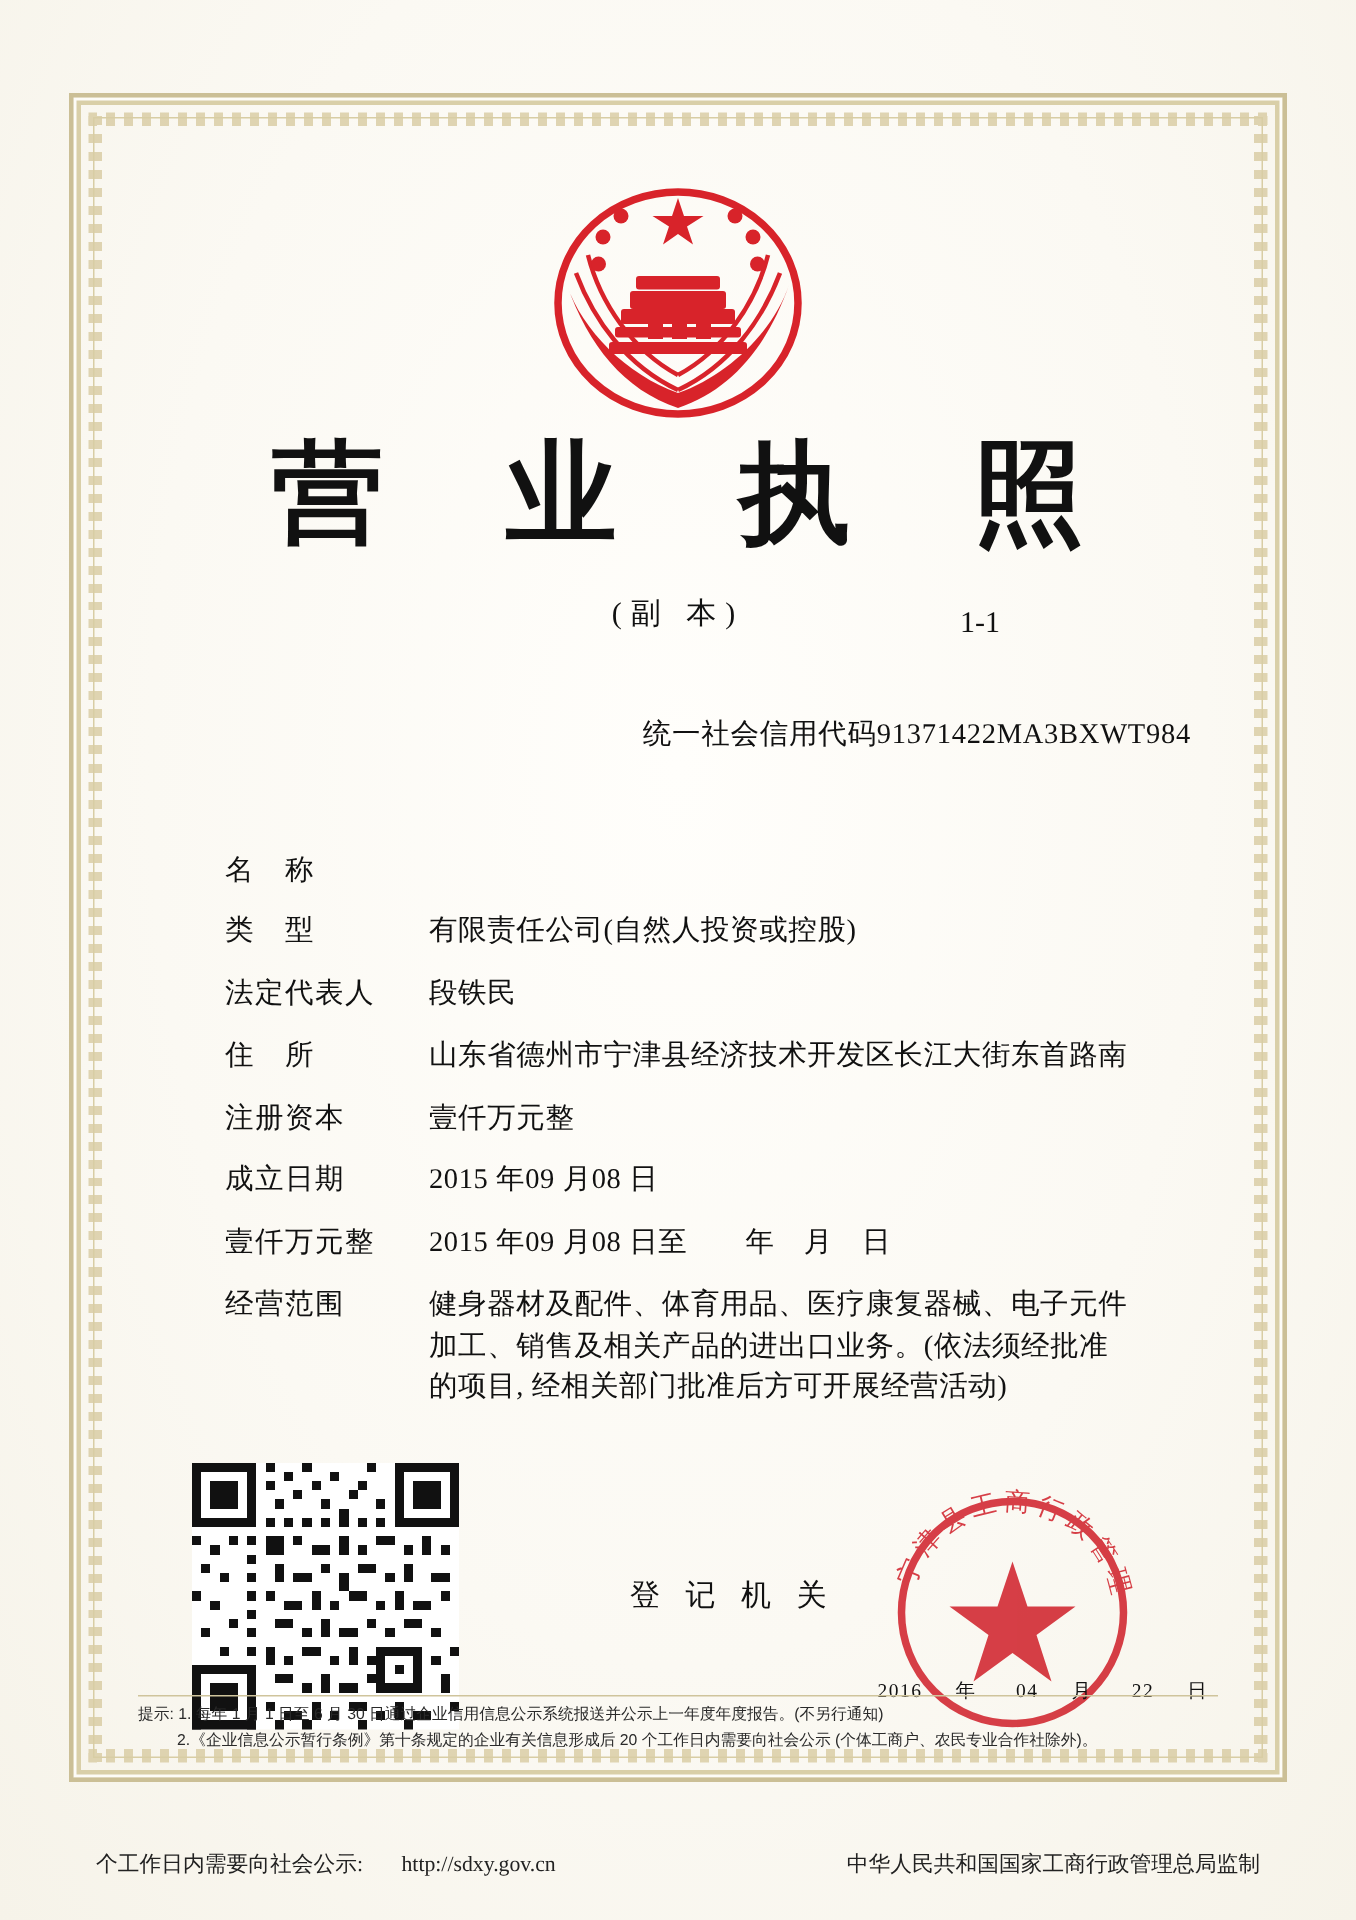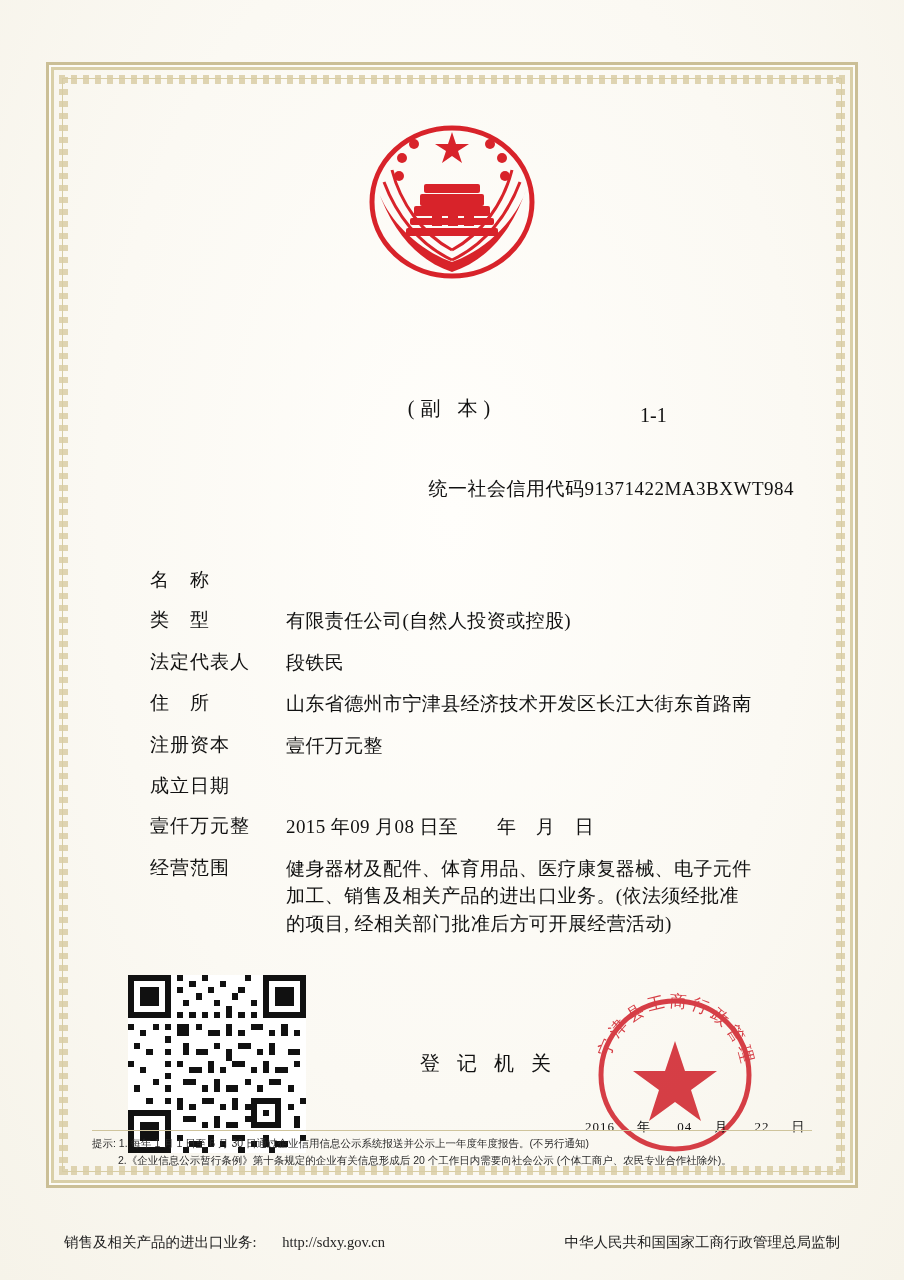--- a/index.html
+++ b/index.html
@@ -169,20 +169,21 @@
           <circle cx="36" cy="48" r="5"></circle>
           <circle cx="33" cy="66" r="5"></circle>
           <circle cx="124" cy="34" r="5"></circle>
           <circle cx="136" cy="48" r="5"></circle>
           <circle cx="139" cy="66" r="5"></circle>
         </g>
       </g>
     </svg>
   </div>
 
+  <div class="title">营 业 执 照</div>
   <div class="subtitle">(副 本)</div>
   <div class="copy-no">1-1</div>
 
   <div class="credit-code">
     <span>统一社会信用代码</span><span>91371422MA3BXWT984</span>
   </div>
 
   <div class="fields">
 
     <div class="row">
@@ -204,20 +205,21 @@
       <div class="val">山东省德州市宁津县经济技术开发区长江大街东首路南</div>
     </div>
 
     <div class="row">
       <div class="lbl">注册资本</div>
       <div class="val">壹仟万元整</div>
     </div>
 
     <div class="row">
       <div class="lbl">成立日期</div>
+      <div class="val">2015 年09 月08 日</div>
     </div>
 
     <div class="row">
       <div class="lbl">壹仟万元整</div>
       <div class="val">2015 年09 月08 日至　　年　月　日</div>
     </div>
 
     <div class="row scope">
       <div class="lbl">经营范围</div>
       <div class="val">健身器材及配件、体育用品、医疗康复器械、电子元件加工、销售及相关产品的进出口业务。(依法须经批准的项目, 经相关部门批准后方可开展经营活动)</div>
@@ -382,18 +384,18 @@
     <span>22</span><span>日</span>
   </div>
 
   <div class="notes">
     <div class="sep"></div>
     <div>提示: 1. 每年 1 月 1 日至 6 月 30 日通过企业信用信息公示系统报送并公示上一年度年度报告。(不另行通知)</div>
     <div style="padding-left:26px">2.《企业信息公示暂行条例》第十条规定的企业有关信息形成后 20 个工作日内需要向社会公示 (个体工商户、农民专业合作社除外)。</div>
   </div>
 
   <div class="footer-left">
-    <span>销售及相关产品的进出口业务:</span>
+    <span>个工作日内需要向社会公示:</span>
     <span class="url">http://sdxy.gov.cn</span>
   </div>
   <div class="footer-right">中华人民共和国国家工商行政管理总局监制</div>
 
 </div>
 
 </body></html>

